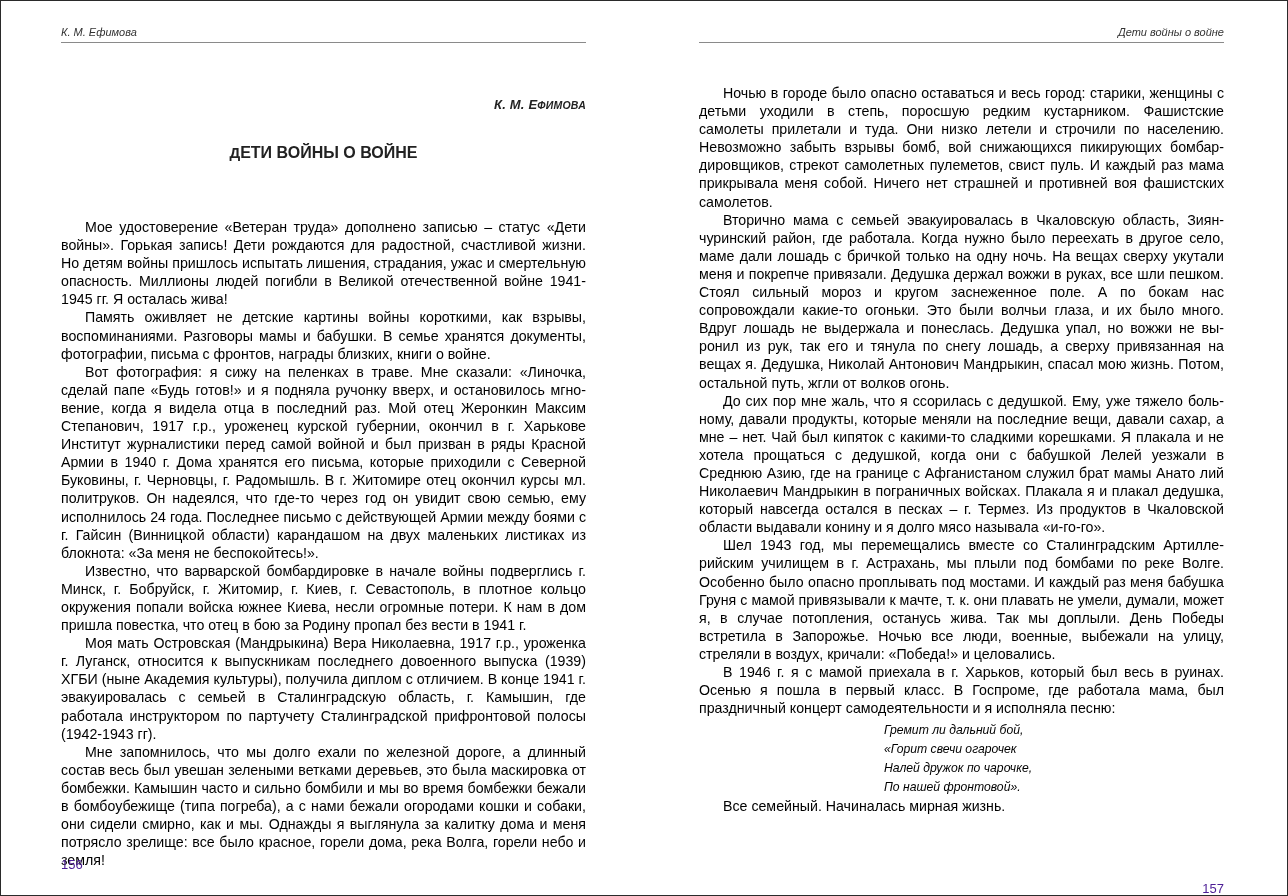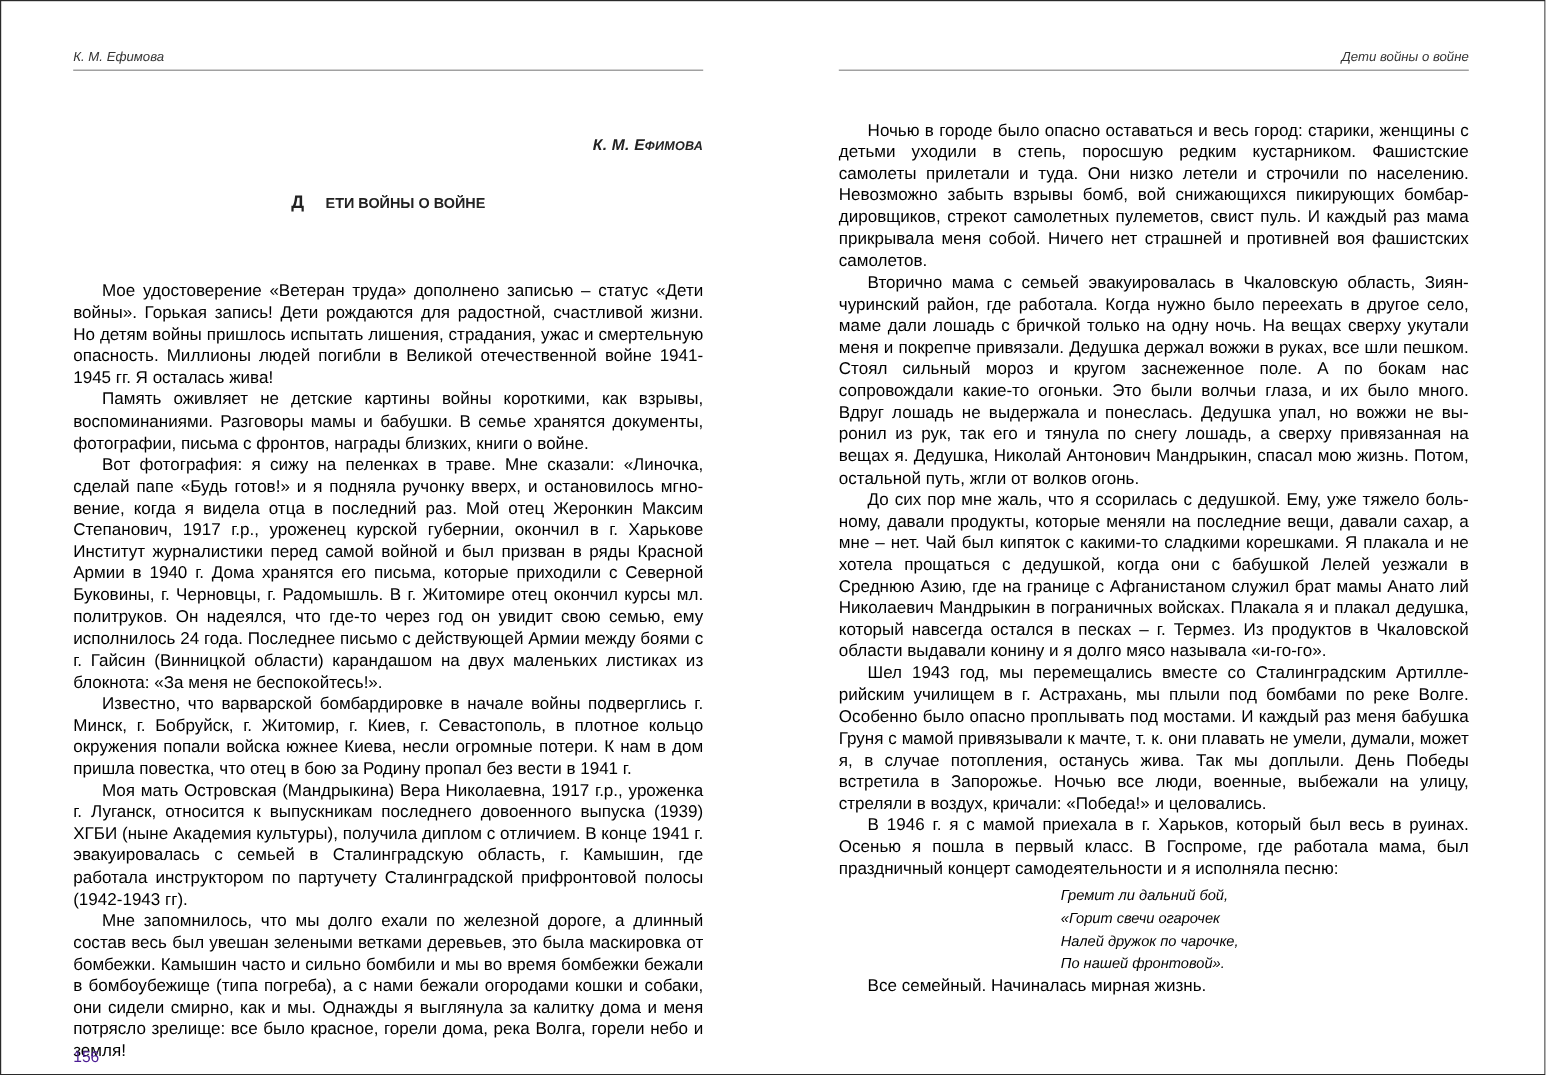--- a/index.html
+++ b/index.html
@@ -1,27 +1,27 @@
 <!DOCTYPE html>
 <html><head>
 <meta charset="utf-8">
 <style>
   html, body { margin:0; padding:0; background:#ffffff; }
   body { width:1288px; height:896px; position:relative; overflow:hidden; }
   .frame { position:absolute; left:0; top:0; width:1286px; height:894px; border:1px solid #2a2a2a; background:#fff; }
-  .page { position:absolute; top:16px; height:796px; }
+  .page { position:absolute; top:0; height:796px; }
   .page.left { left:61px; width:525px; }
   .page.right { left:699px; width:525px; }
   .running-head { position:absolute; top:26px; left:0; right:0; font-family:"Liberation Sans", sans-serif; font-style:italic; font-size:11px; color:#333; }
   .running-head.r { text-align:right; }
   .head-rule { position:absolute; top:42px; left:0; right:0; height:0; border-top:1.5px solid #8a8a8a; }
   .author { position:absolute; top:97px; right:0; font-family:"Liberation Sans", sans-serif; font-weight:bold; font-style:italic; font-size:13px; color:#222; letter-spacing:0.2px; }
   .author .sc { font-size:10.5px;margin-top:26px; }
   .title { position:absolute; top:144px; left:0; right:0; text-align:center; font-family:"Liberation Sans", sans-serif; font-weight:bold; font-size:15px; color:#222; }
-  .title .sc { font-size:12px;padding-left:18px; }
+  .title .sc { font-size:16px; }
   .body { position:absolute; left:0; right:0; font-family:"Liberation Sans", sans-serif; font-size:14.2px; line-height:18.1px; color:#000000; text-align:justify; hyphens:manual;margin-top:27px; }
   .left .body { top:191px; }
   .right .body { top:57px; }
   .body p { margin:0; text-indent:24px; }
   .poem { margin:4px 0 0 0; padding-left:185px; font-style:italic; font-size:12.2px; line-height:19px; text-align:left; }
   .poem div { text-indent:0; }
   .folio { position:absolute; top:857px; font-family:"Liberation Sans", sans-serif; font-size:13px; color:#4c1d95; }
   .left .folio { left:0; }
   .right .folio { right:0;margin-top:24px; }
 </style>

